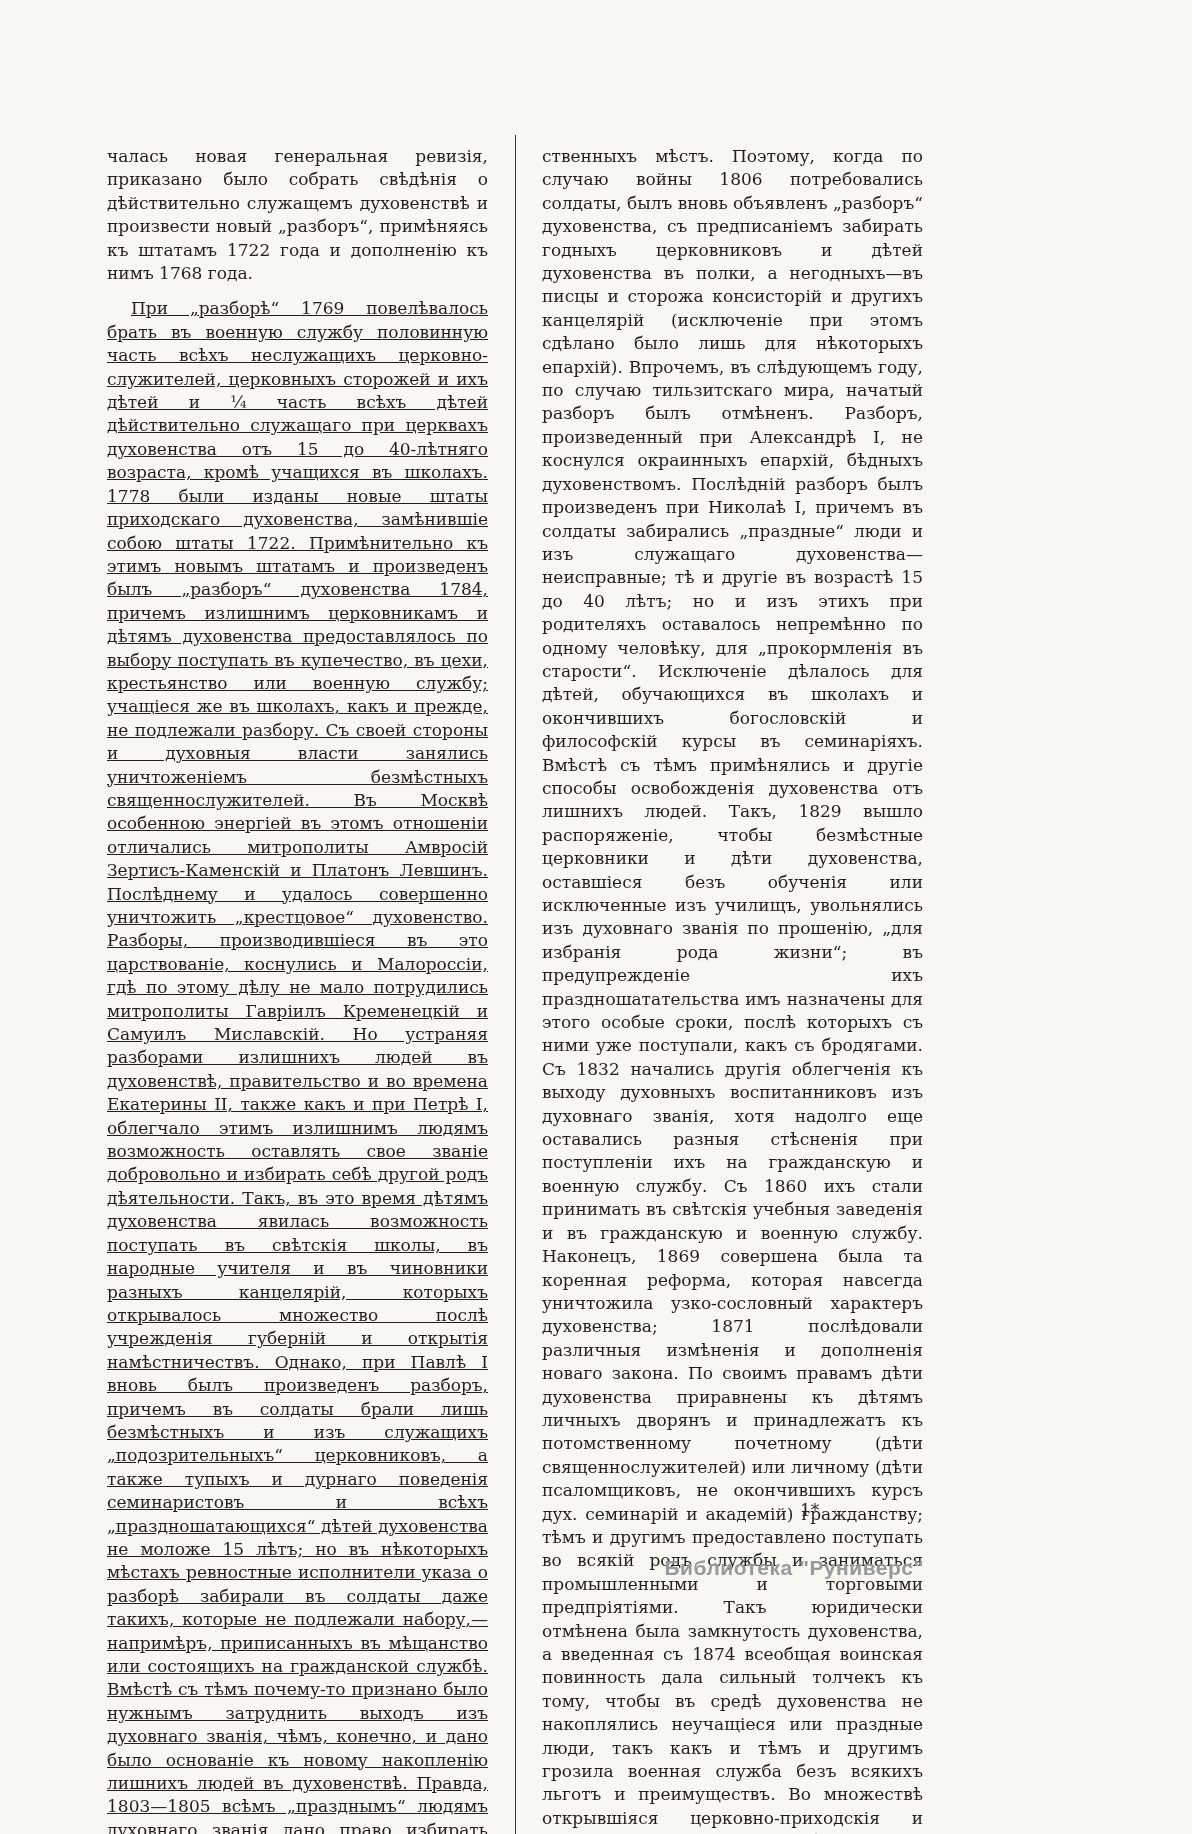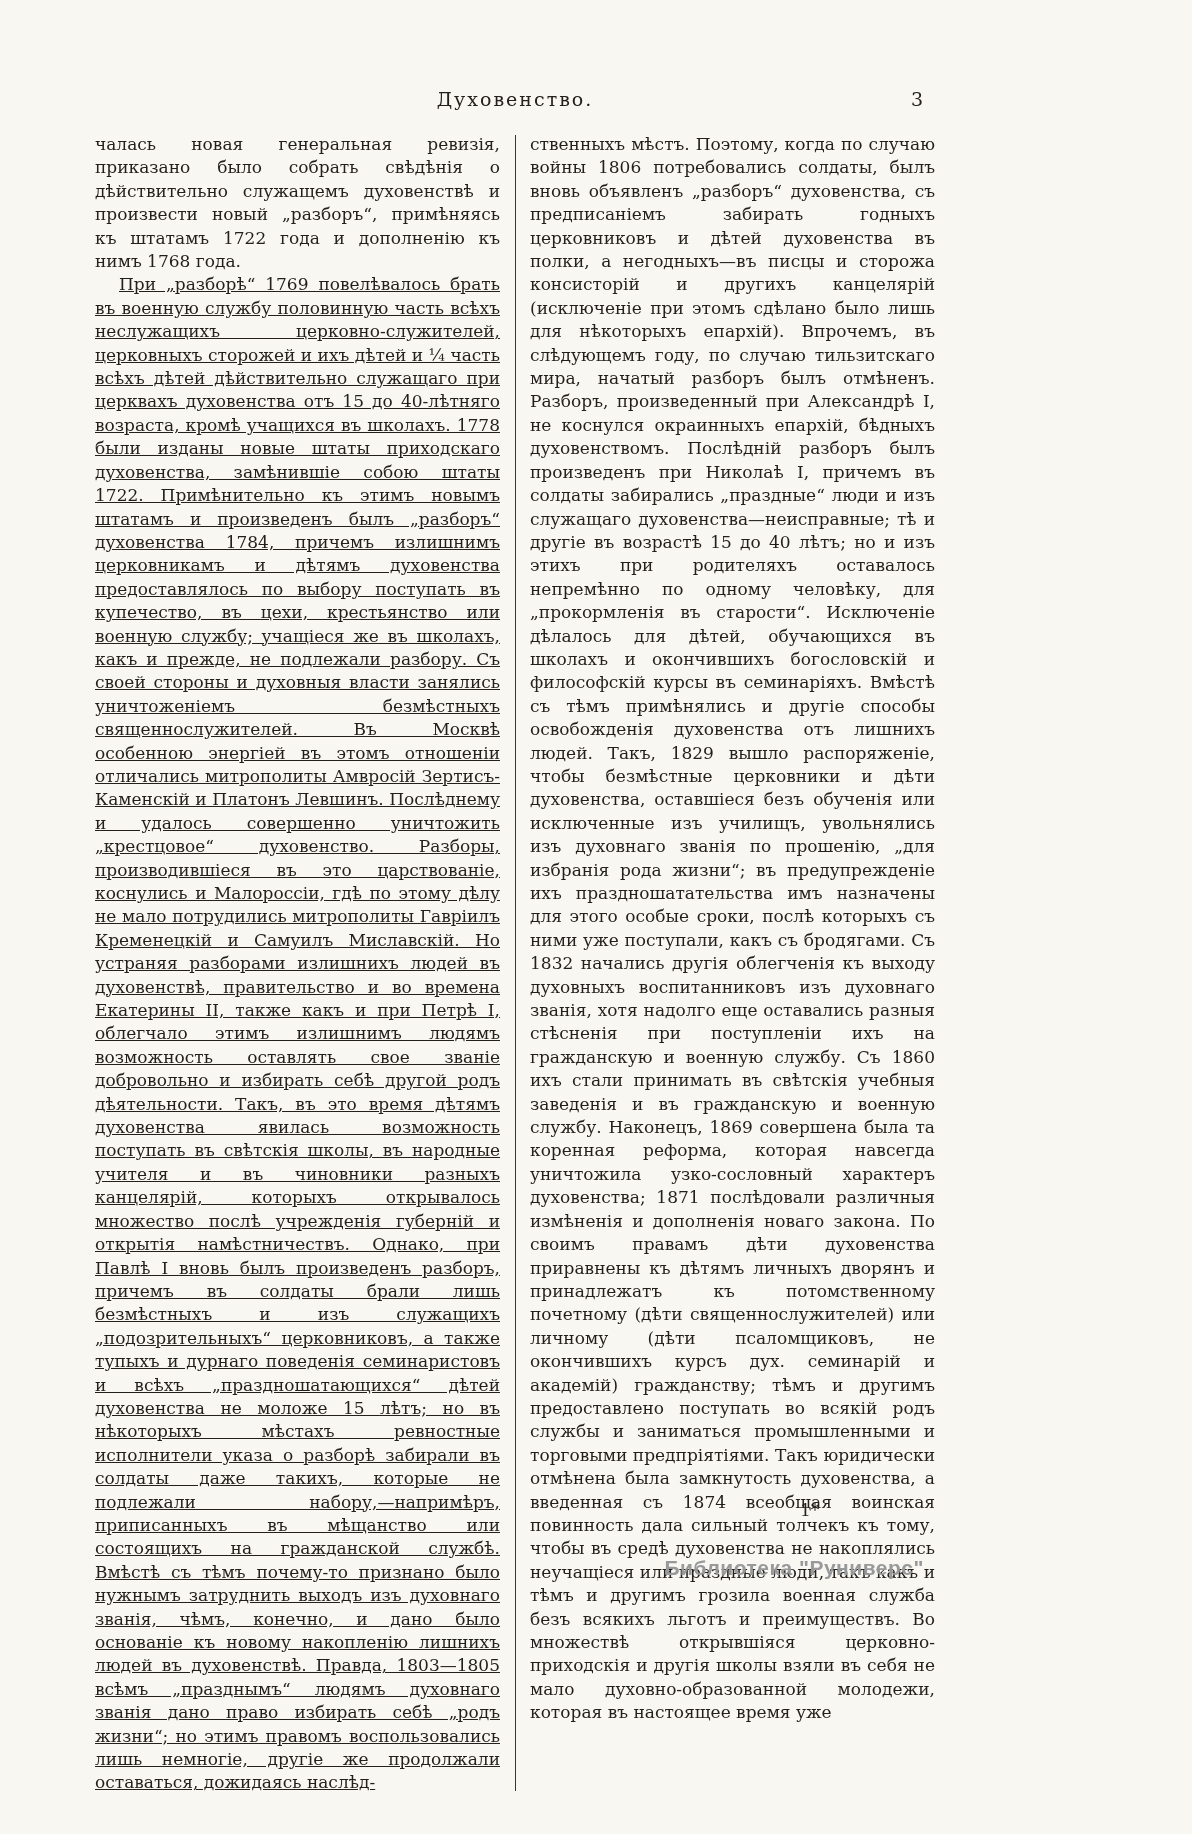--- a/index.html
+++ b/index.html
@@ -54,21 +54,21 @@
     line-height: 23.4px;
     text-align: justify;
     color: #221f1c;
   }
   .column-rule {
     width: 1px;
     background: #3a3531;
     margin: 2px 14px 4px 15px;
   }
   .para {
-    margin: 0;
+    margin: 12px;
   }
   .para.indent {
     text-indent: 24px;
     text-decoration: underline;
   }
   .sig-mark {
     position: absolute;
     left: 800px;
     top: 1500px;
     font-size: 17px;
@@ -83,24 +83,20 @@
     font-size: 21px;
     color: #98999b;
     letter-spacing: 0.5px;
   }
 </style>
 </head>
 <body>
 
 <div class="page">
 
-  <div class="header">
-    <div class="running-title">Духовенство.</div>
-    <div class="page-number">3</div>
-  </div>
 
   <div class="columns">
     <div class="column left">
         <p class="para">чалась новая генеральная ревизія, приказано было собрать свѣдѣнія о дѣйствительно служащемъ духовенствѣ и произвести новый „разборъ“, примѣняясь къ штатамъ 1722 года и дополненію къ нимъ 1768 года.</p>
         <p class="para indent">При „разборѣ“ 1769 повелѣвалось брать въ военную службу половинную часть всѣхъ неслужащихъ церковно-служителей, церковныхъ сторожей и ихъ дѣтей и ¼ часть всѣхъ дѣтей дѣйствительно служащаго при церквахъ духовенства отъ 15 до 40-лѣтняго возраста, кромѣ учащихся въ школахъ. 1778 были изданы новые штаты приходскаго духовенства, замѣнившіе собою штаты 1722. Примѣнительно къ этимъ новымъ штатамъ и произведенъ былъ „разборъ“ духовенства 1784, причемъ излишнимъ церковникамъ и дѣтямъ духовенства предоставлялось по выбору поступать въ купечество, въ цехи, крестьянство или военную службу; учащіеся же въ школахъ, какъ и прежде, не подлежали разбору. Съ своей стороны и духовныя власти занялись уничтоженіемъ безмѣстныхъ священнослужителей. Въ Москвѣ особенною энергіей въ этомъ отношеніи отличались митрополиты Амвросій Зертисъ-Каменскій и Платонъ Левшинъ. Послѣднему и удалось совершенно уничтожить „крестцовое“ духовенство. Разборы, производившіеся въ это царствованіе, коснулись и Малороссіи, гдѣ по этому дѣлу не мало потрудились митрополиты Гавріилъ Кременецкій и Самуилъ Миславскій. Но устраняя разборами излишнихъ людей въ духовенствѣ, правительство и во времена Екатерины II, также какъ и при Петрѣ I, облегчало этимъ излишнимъ людямъ возможность оставлять свое званіе добровольно и избирать себѣ другой родъ дѣятельности. Такъ, въ это время дѣтямъ духовенства явилась возможность поступать въ свѣтскія школы, въ народные учителя и въ чиновники разныхъ канцелярій, которыхъ открывалось множество послѣ учрежденія губерній и открытія намѣстничествъ. Однако, при Павлѣ I вновь былъ произведенъ разборъ, причемъ въ солдаты брали лишь безмѣстныхъ и изъ служащихъ „подозрительныхъ“ церковниковъ, а также тупыхъ и дурнаго поведенія семинаристовъ и всѣхъ „праздношатающихся“ дѣтей духовенства не моложе 15 лѣтъ; но въ нѣкоторыхъ мѣстахъ ревностные исполнители указа о разборѣ забирали въ солдаты даже такихъ, которые не подлежали набору,—напримѣръ, приписанныхъ въ мѣщанство или состоящихъ на гражданской службѣ. Вмѣстѣ съ тѣмъ почему-то признано было нужнымъ затруднить выходъ изъ духовнаго званія, чѣмъ, конечно, и дано было основаніе къ новому накопленію лишнихъ людей въ духовенствѣ. Правда, 1803—1805 всѣмъ „празднымъ“ людямъ духовнаго званія дано право избирать себѣ „родъ жизни“; но этимъ правомъ воспользовались лишь немногіе, другіе же продолжали оставаться, дожидаясь наслѣд-</p>
       </div>
     <div class="column-rule"></div>
     <div class="column right">
         <p class="para">ственныхъ мѣстъ. Поэтому, когда по случаю войны 1806 потребовались солдаты, былъ вновь объявленъ „разборъ“ духовенства, съ предписаніемъ забирать годныхъ церковниковъ и дѣтей духовенства въ полки, а негодныхъ—въ писцы и сторожа консисторій и другихъ канцелярій (исключеніе при этомъ сдѣлано было лишь для нѣкоторыхъ епархій). Впрочемъ, въ слѣдующемъ году, по случаю тильзитскаго мира, начатый разборъ былъ отмѣненъ. Разборъ, произведенный при Александрѣ I, не коснулся окраинныхъ епархій, бѣдныхъ духовенствомъ. Послѣдній разборъ былъ произведенъ при Николаѣ I, причемъ въ солдаты забирались „праздные“ люди и изъ служащаго духовенства—неисправные; тѣ и другіе въ возрастѣ 15 до 40 лѣтъ; но и изъ этихъ при родителяхъ оставалось непремѣнно по одному человѣку, для „прокормленія въ старости“. Исключеніе дѣлалось для дѣтей, обучающихся въ школахъ и окончившихъ богословскій и философскій курсы въ семинаріяхъ. Вмѣстѣ съ тѣмъ примѣнялись и другіе способы освобожденія духовенства отъ лишнихъ людей. Такъ, 1829 вышло распоряженіе, чтобы безмѣстные церковники и дѣти духовенства, оставшіеся безъ обученія или исключенные изъ училищъ, увольнялись изъ духовнаго званія по прошенію, „для избранія рода жизни“; въ предупрежденіе ихъ праздношатательства имъ назначены для этого особые сроки, послѣ которыхъ съ ними уже поступали, какъ съ бродягами. Съ 1832 начались другія облегченія къ выходу духовныхъ воспитанниковъ изъ духовнаго званія, хотя надолго еще оставались разныя стѣсненія при поступленіи ихъ на гражданскую и военную службу. Съ 1860 ихъ стали принимать въ свѣтскія учебныя заведенія и въ гражданскую и военную службу. Наконецъ, 1869 совершена была та коренная реформа, которая навсегда уничтожила узко-сословный характеръ духовенства; 1871 послѣдовали различныя измѣненія и дополненія новаго закона. По своимъ правамъ дѣти духовенства приравнены къ дѣтямъ личныхъ дворянъ и принадлежатъ къ потомственному почетному (дѣти священнослужителей) или личному (дѣти псаломщиковъ, не окончившихъ курсъ дух. семинарій и академій) гражданству; тѣмъ и другимъ предоставлено поступать во всякій родъ службы и заниматься промышленными и торговыми предпріятіями. Такъ юридически отмѣнена была замкнутость духовенства, а введенная съ 1874 всеобщая воинская повинность дала сильный толчекъ къ тому, чтобы въ средѣ духовенства не накоплялись неучащіеся или праздные люди, такъ какъ и тѣмъ и другимъ грозила военная служба безъ всякихъ льготъ и преимуществъ. Во множествѣ открывшіяся церковно-приходскія и другія школы взяли въ себя не мало духовно-образованной молодежи, которая въ настоящее время уже</p>
       </div>

